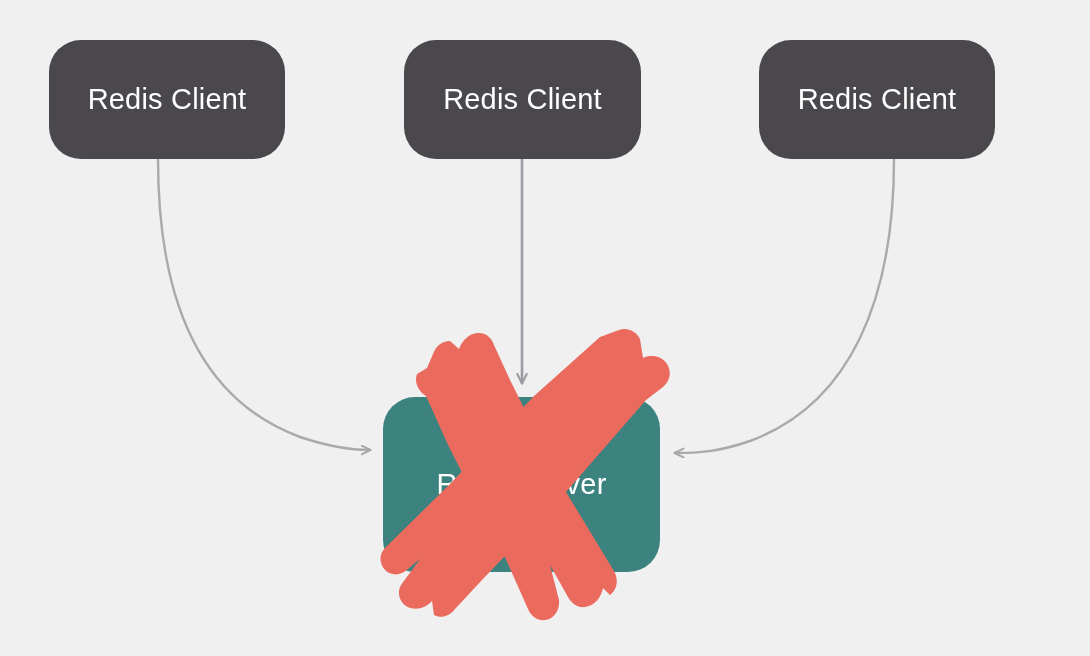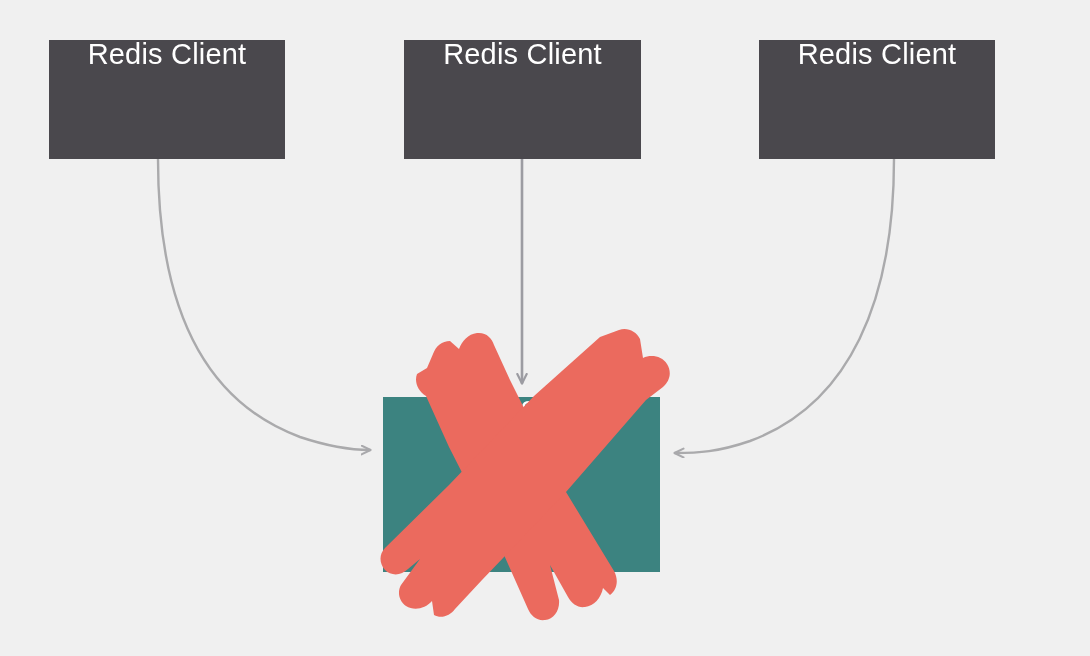--- a/index.html
+++ b/index.html
@@ -17,23 +17,24 @@
   #canvas {
     position: absolute;
     left: 0;
     top: 0;
     width: 1090px;
     height: 656px;
   }
   .node-box {
     position: absolute;
     display: flex;
-    align-items: flex-start;
+    align-items: center;
     justify-content: center;
     box-sizing: border-box;
+    border-radius: 32px;
   }
   .client-box {
     background: #4a484d;
   }
   .server-box {
     background: #3c8380;
   }
   .node-label {
     color: #ffffff;
     font-size: 29px;

